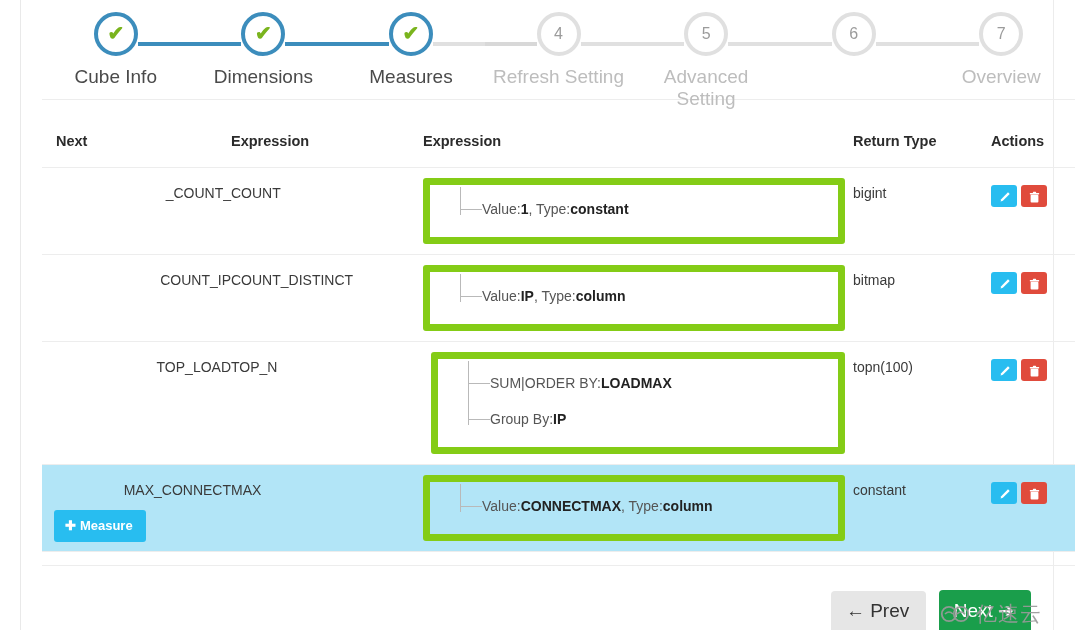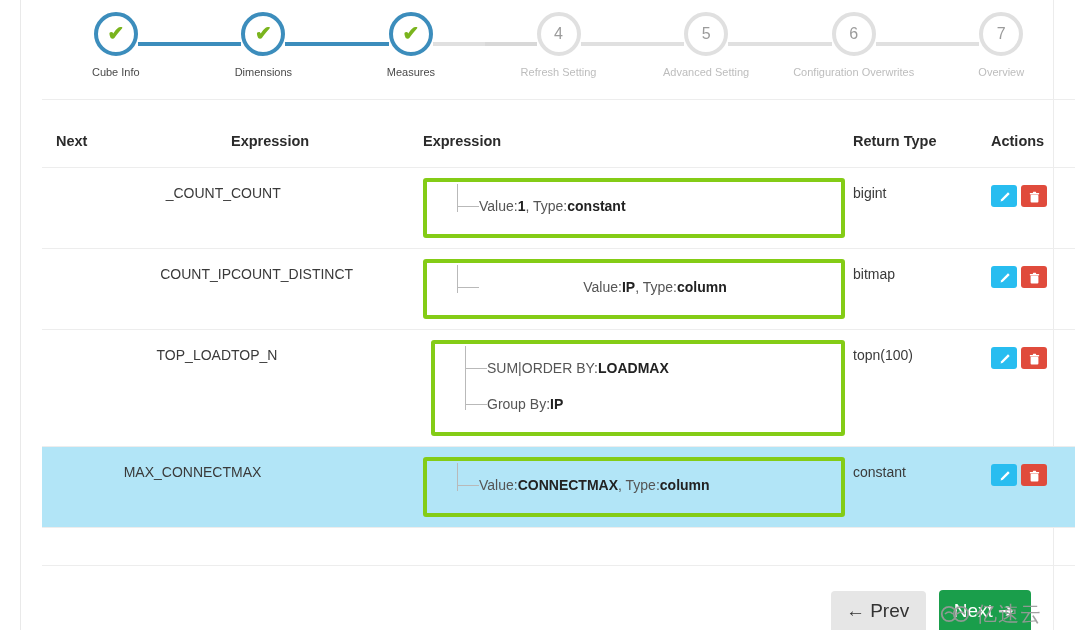--- a/index.html
+++ b/index.html
@@ -83,21 +83,21 @@
     display: block;
     width: 100%;
     height: 100%;
     line-height: 34px;
     font-size: 20px;
     color: #7ab41d;
     font-weight: bold;
   }
   .step-label {
     margin-top: 10px;
-    font-size: 11px;
+    font-size: 19px;
     color: #bdbdbd;
   }
   .step.done .step-label { color: #4a4a4a; }
 
   
   .table-wrap {
     position: absolute;
     left: 21px;
     top: 101px;
     width: 1033px;
@@ -128,21 +128,21 @@
   .col-rtype   { width: 138px; }
   .col-actions { width: 98px; }
 
   tr.row.selected td { background: #b2e5f7; }
   td.cell { padding-top: 17px !important; padding-bottom: 17px !important; }
   td.cell.c-name { padding-left: 14px !important; }
 
   
   .param-box {
     position: relative;
-    border: 4px solid #84cc16;
+    border: 7px solid #84cc16;
     border-radius: 3px;
     background: transparent;
     padding: 6px 10px 10px 10px;
     min-height: 40px;
     box-sizing: border-box;
   }
   .param-list {
     position: relative;
     margin: 0;
     padding: 0 0 0 26px;
@@ -295,21 +295,20 @@
         <div class="step">
           <div class="bar-left" style="background: rgb(224, 224, 224);"></div>
           <div class="bar-right" style="background: rgb(224, 224, 224);"></div>
           <div class="circle">5</div>
           <div class="step-label">Advanced Setting</div>
         </div>
         <div class="step">
           <div class="bar-left" style="background: rgb(224, 224, 224);"></div>
           <div class="bar-right" style="background: rgb(224, 224, 224);"></div>
           <div class="circle">6</div>
-          <div class="step-label">Configuration Overwrites</div>
         </div>
         <div class="step">
           <div class="bar-left" style="background: rgb(224, 224, 224);"></div>
           <div class="circle">7</div>
           <div class="step-label">Overview</div>
         </div>
       </div>
   </div>
 
   <div class="table-wrap">
@@ -340,21 +339,21 @@
                   <path d="M2.6 13.4h10.8" stroke="#ffffff" stroke-width="0" fill="none"></path>
                 </svg></button><button class="btn-ico btn-del"><svg width="13" height="13" viewBox="0 0 16 16">
                   <rect x="3.2" y="4.6" width="9.6" height="9.4" rx="1.2" fill="#ffffff"></rect>
                   <rect x="2.2" y="2.6" width="11.6" height="1.8" rx="0.6" fill="#ffffff"></rect>
                   <rect x="6" y="1" width="4" height="1.8" rx="0.6" fill="#ffffff"></rect>
                 </svg></button></td>
           </tr>
           <tr class="row">
             <td class="cell c-name col-name">COUNT_IP</td>
             <td class="cell col-expr">COUNT_DISTINCT</td>
-            <td class="col-params" style="padding: 10px 8px 10px 0px; text-align: center;">
+            <td class="col-params" style="padding: 10px 8px 10px 0px;">
               <div class="param-box">
                 <ul class="param-list">
                   <li class="param-item">Value:<b>IP</b>, Type:<b>column</b></li>
                 </ul>
               </div>
             </td>
             <td class="cell col-rtype">bitmap</td>
             <td class="cell actions col-actions"><button class="btn-ico btn-edit"><svg width="13" height="13" viewBox="0 0 16 16">
                   <path d="M12.3 1.6l2.1 2.1-8.4 8.4-2.8.7.7-2.8z" fill="#ffffff"></path>
                   <path d="M2.6 13.4h10.8" stroke="#ffffff" stroke-width="0" fill="none"></path>
@@ -402,20 +401,25 @@
                 </svg></button><button class="btn-ico btn-del"><svg width="13" height="13" viewBox="0 0 16 16">
                   <rect x="3.2" y="4.6" width="9.6" height="9.4" rx="1.2" fill="#ffffff"></rect>
                   <rect x="2.2" y="2.6" width="11.6" height="1.8" rx="0.6" fill="#ffffff"></rect>
                   <rect x="6" y="1" width="4" height="1.8" rx="0.6" fill="#ffffff"></rect>
                 </svg></button></td>
           </tr>
         </tbody>
     </table>
   </div>
 
+  <div class="add-zone">
+    <button class="btn-measure">
+      <span class="plus">✚</span><span>Measure</span>
+    </button>
+  </div>
 
   <div class="footer-divider"></div>
   <div class="footer-btns">
     <button class="btn-prev">
       <span>←</span>&nbsp;<span>Prev</span>
     </button>
     <button class="btn-next">
       <span>Next</span>&nbsp;<span>➔</span>
     </button>
   </div>

